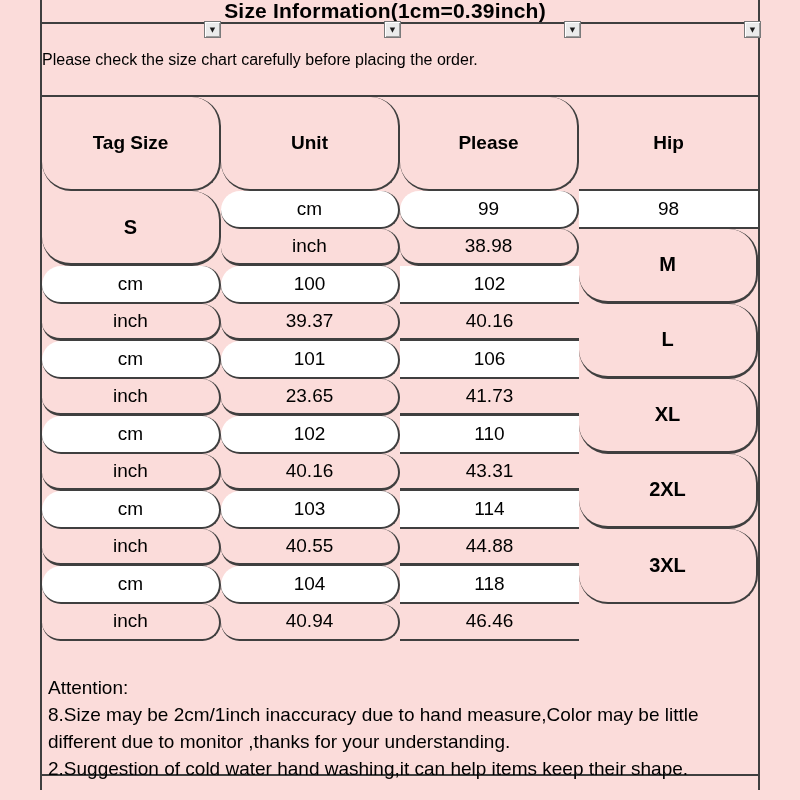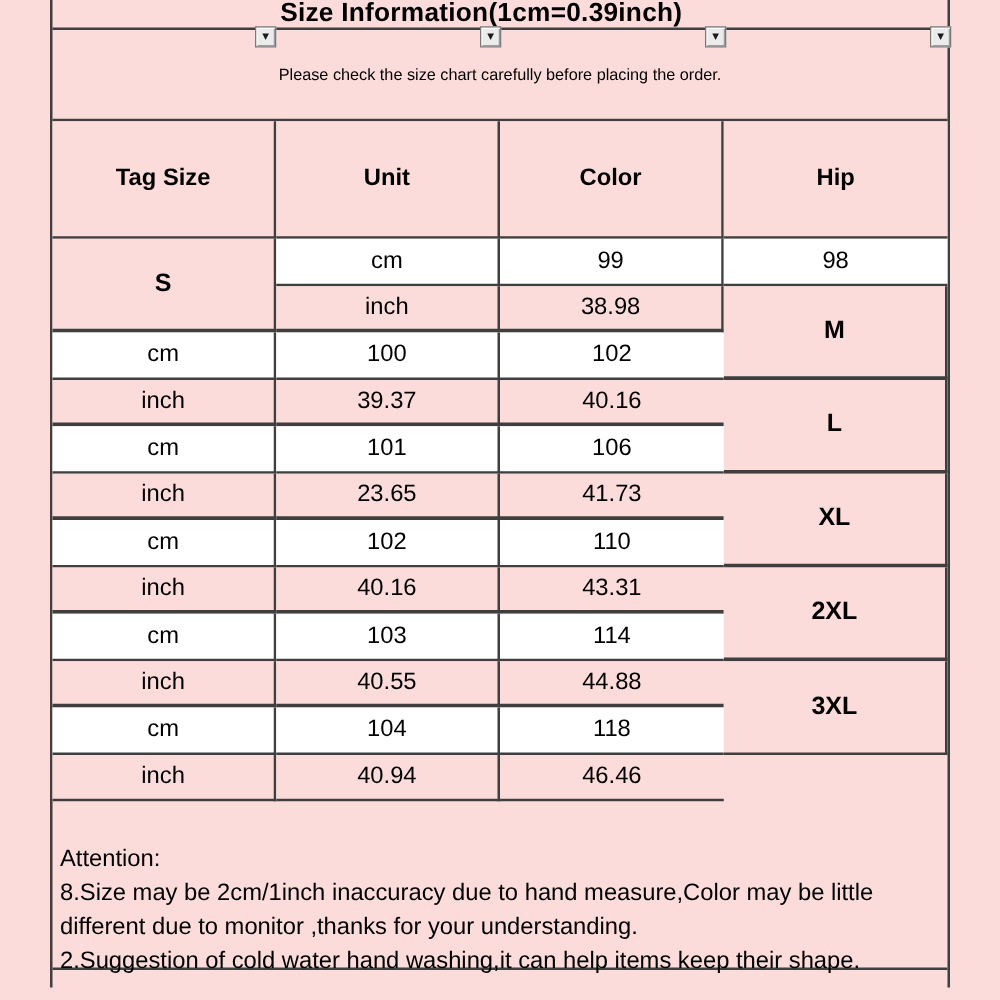--- a/index.html
+++ b/index.html
@@ -23,38 +23,38 @@
     border-bottom:2px solid #3f3f3f;
     display:flex; align-items:center; justify-content:center;
     padding-right:30px;
   }
   .title-row .ttl {
     font-size:21px; font-weight:bold; letter-spacing:0.2px;
   }
   .note-row {
     height:73px;
     border-bottom:2px solid #3f3f3f;
-    display:flex; align-items:center; justify-content:center;
-    font-size:13px;
+    display:flex; align-items:center; justify-content:flex-start;
+    font-size:16px;
   }
   .size-table {
     display:grid;
     grid-template-columns:repeat(4, 1fr);
     grid-template-rows:94px repeat(12, 37.5px);
   }
   .c {
     display:flex; align-items:center; justify-content:center;
     font-size:19px;
     overflow:hidden;
   }
   .ph { background:#fbdcda; }
   .wh { background:#ffffff; }
   .hdr { font-weight:bold; }
   .tag { font-weight:bold; font-size:20px; grid-row:span 2; }
-  .br2 { border-right:2px solid #3f3f3f; }
+  .br2 { border-right:2px solid #3f3f3f;border-radius:29px; }
   .bb2 { border-bottom:2px solid #3f3f3f; }
   .bb3 { border-bottom:3px solid #3f3f3f; }
   .attention {
     height:135px;
     border-bottom:2px solid #3f3f3f;
     padding:33px 6px 0 6px;
     font-size:19px;
     line-height:27px;
   }
   .filter-btn {
@@ -88,21 +88,21 @@
   </div>
 
   <div class="note-row">
     <span>Please check the size chart carefully before placing the order.</span>
   </div>
 
   <div class="size-table">
 
     <div class="c ph hdr br2 bb2">Tag Size</div>
     <div class="c ph hdr br2 bb2">Unit</div>
-    <div class="c ph hdr br2 bb2">Color</div>
+    <div class="c ph hdr br2 bb2">Please</div>
     <div class="c ph hdr bb2">Hip</div>
 
     <div class="c ph tag br2 bb3">S</div>
     <div class="c wh br2 bb2">cm</div>
     <div class="c wh br2 bb2">99</div>
     <div class="c wh bb2">98</div>
     <div class="c ph br2 bb3">inch</div>
     <div class="c ph br2 bb3">38.98</div>
 
     <div class="c ph tag br2 bb3">M</div>

